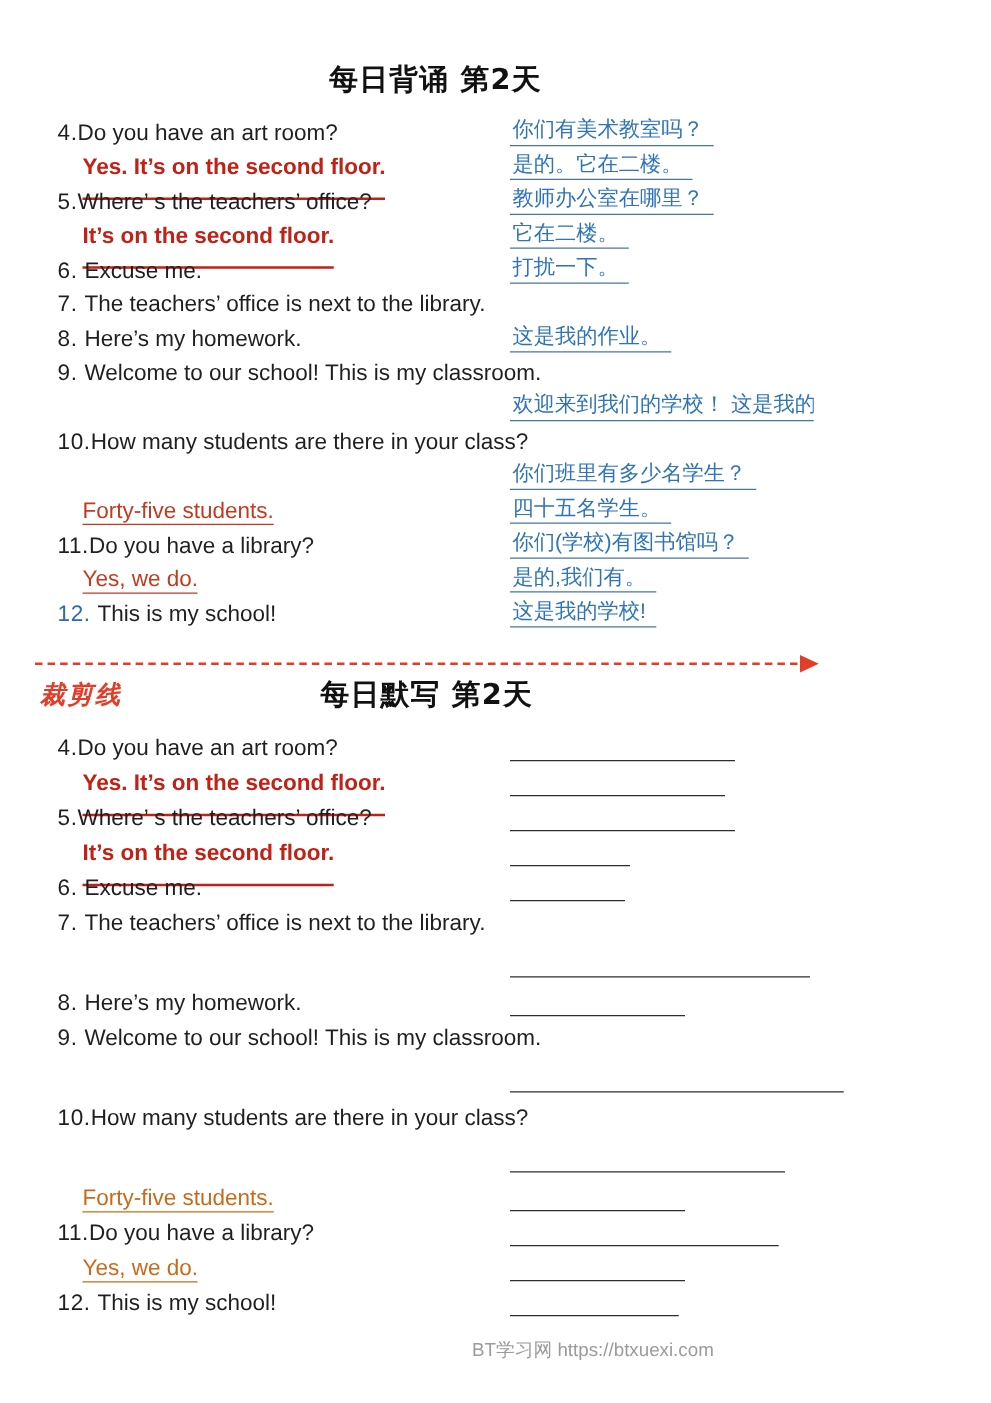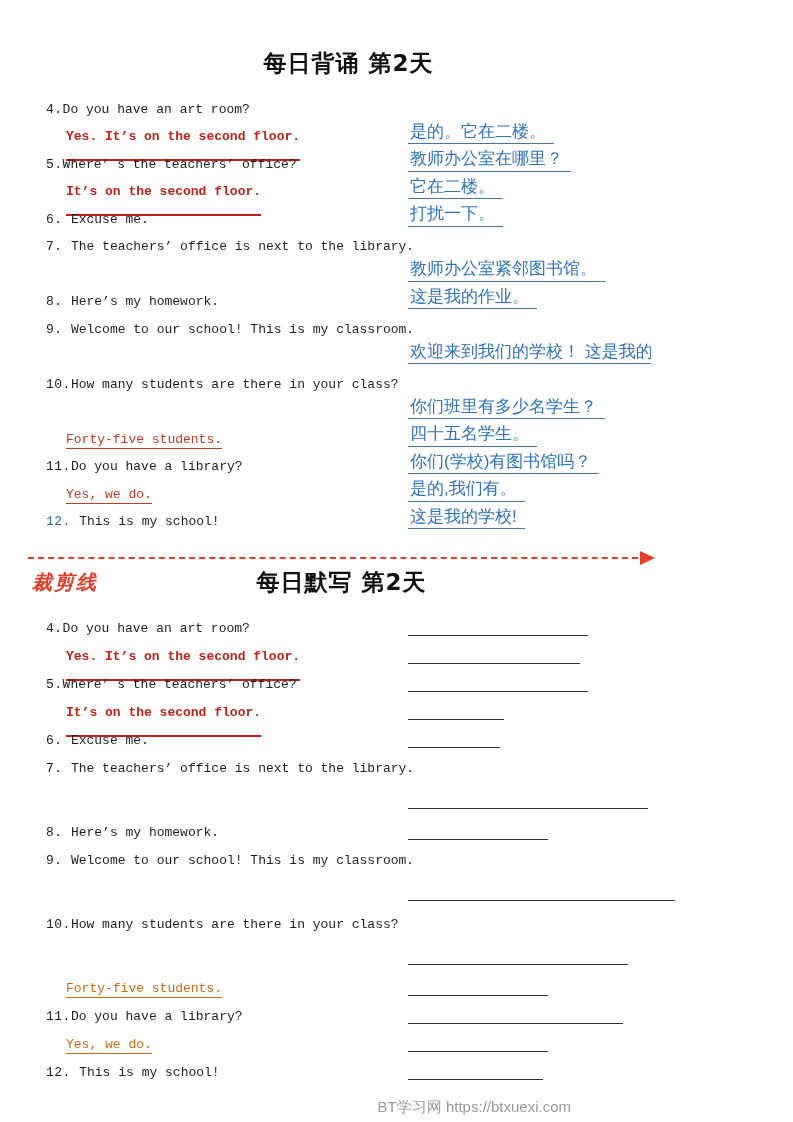--- a/index.html
+++ b/index.html
@@ -20,21 +20,21 @@
     color:#111;
     font-family:"DejaVu Sans", sans-serif;
   }
   .title.t1 { margin-bottom:10px; }
 
   
   .line { display:flex; align-items:flex-end; height:27.5px; }
   .dict .line { height:28px; }
   .dict .line.below { margin-top:5px; margin-bottom:3px; }
 
-  .en { flex:0 0 362px; font-size:13px; color:#1f1f1f; white-space:nowrap;font-family:Liberation Mono, monospace; }
+  .en { flex:0 0 362px; font-size:18px; color:#1f1f1f; white-space:nowrap; }
   .en.wide { flex:0 1 auto; }
   .en.indent { padding-left:20px; }
   .en .num { letter-spacing:.5px; }
   .en .num.blue { color:#2b6cb0; }
   .en.red-bold .txt { color:#bf2318; font-weight:700; border-bottom:2px solid #bf2318; padding-bottom:15px; }
   .en.red .txt { color:#c23a21; border-bottom:1.5px solid #c23a21; padding-bottom:1px; }
   .en.orange .txt { color:#c96a1b; border-bottom:1.5px solid #c96a1b; padding-bottom:1px; }
   .spacerCell { flex:0 0 362px; }
 
   .zh {
@@ -90,43 +90,40 @@
 </head>
 <body>
 
 <div class="page">
 
   <h1 class="title t1">每日背诵 第2天</h1>
 
   <div id="recite-rows" class="recite">
       <div class="line">
         <div class="en normal"><span class="num">4.</span><span class="txt">Do you have an art room?</span></div>
+        <div class="zh">你们有美术教室吗？</div>
       </div>
       <div class="line">
         <div class="en red-bold indent"><span class="txt">Yes. It’s on the second floor.</span></div>
         <div class="zh">是的。它在二楼。</div>
       </div>
       <div class="line">
         <div class="en normal"><span class="num">5.</span><span class="txt">Where’ s the teachers’ office?</span></div>
         <div class="zh">教师办公室在哪里？</div>
       </div>
       <div class="line">
         <div class="en red-bold indent"><span class="txt">It’s on the second floor.</span></div>
         <div class="zh">它在二楼。</div>
       </div>
       <div class="line">
         <div class="en normal"><span class="num">6. </span><span class="txt">Excuse me.</span></div>
         <div class="zh">打扰一下。</div>
       </div>
       <div class="line">
         <div class="en normal wide"><span class="num">7. </span><span class="txt">The teachers’ office is next to the library.</span></div>
-      </div>
-      <div class="line below">
-        <div class="spacerCell"></div>
-        <div class="zh">教师办公室紧邻图书馆。</div>
       </div>
       <div class="line">
         <div class="en normal"><span class="num">8. </span><span class="txt">Here’s my homework.</span></div>
         <div class="zh">这是我的作业。</div>
       </div>
       <div class="line">
         <div class="en normal wide"><span class="num">9. </span><span class="txt">Welcome to our school!  This is my classroom.</span></div>
       </div>
       <div class="line below">
         <div class="spacerCell"></div>

